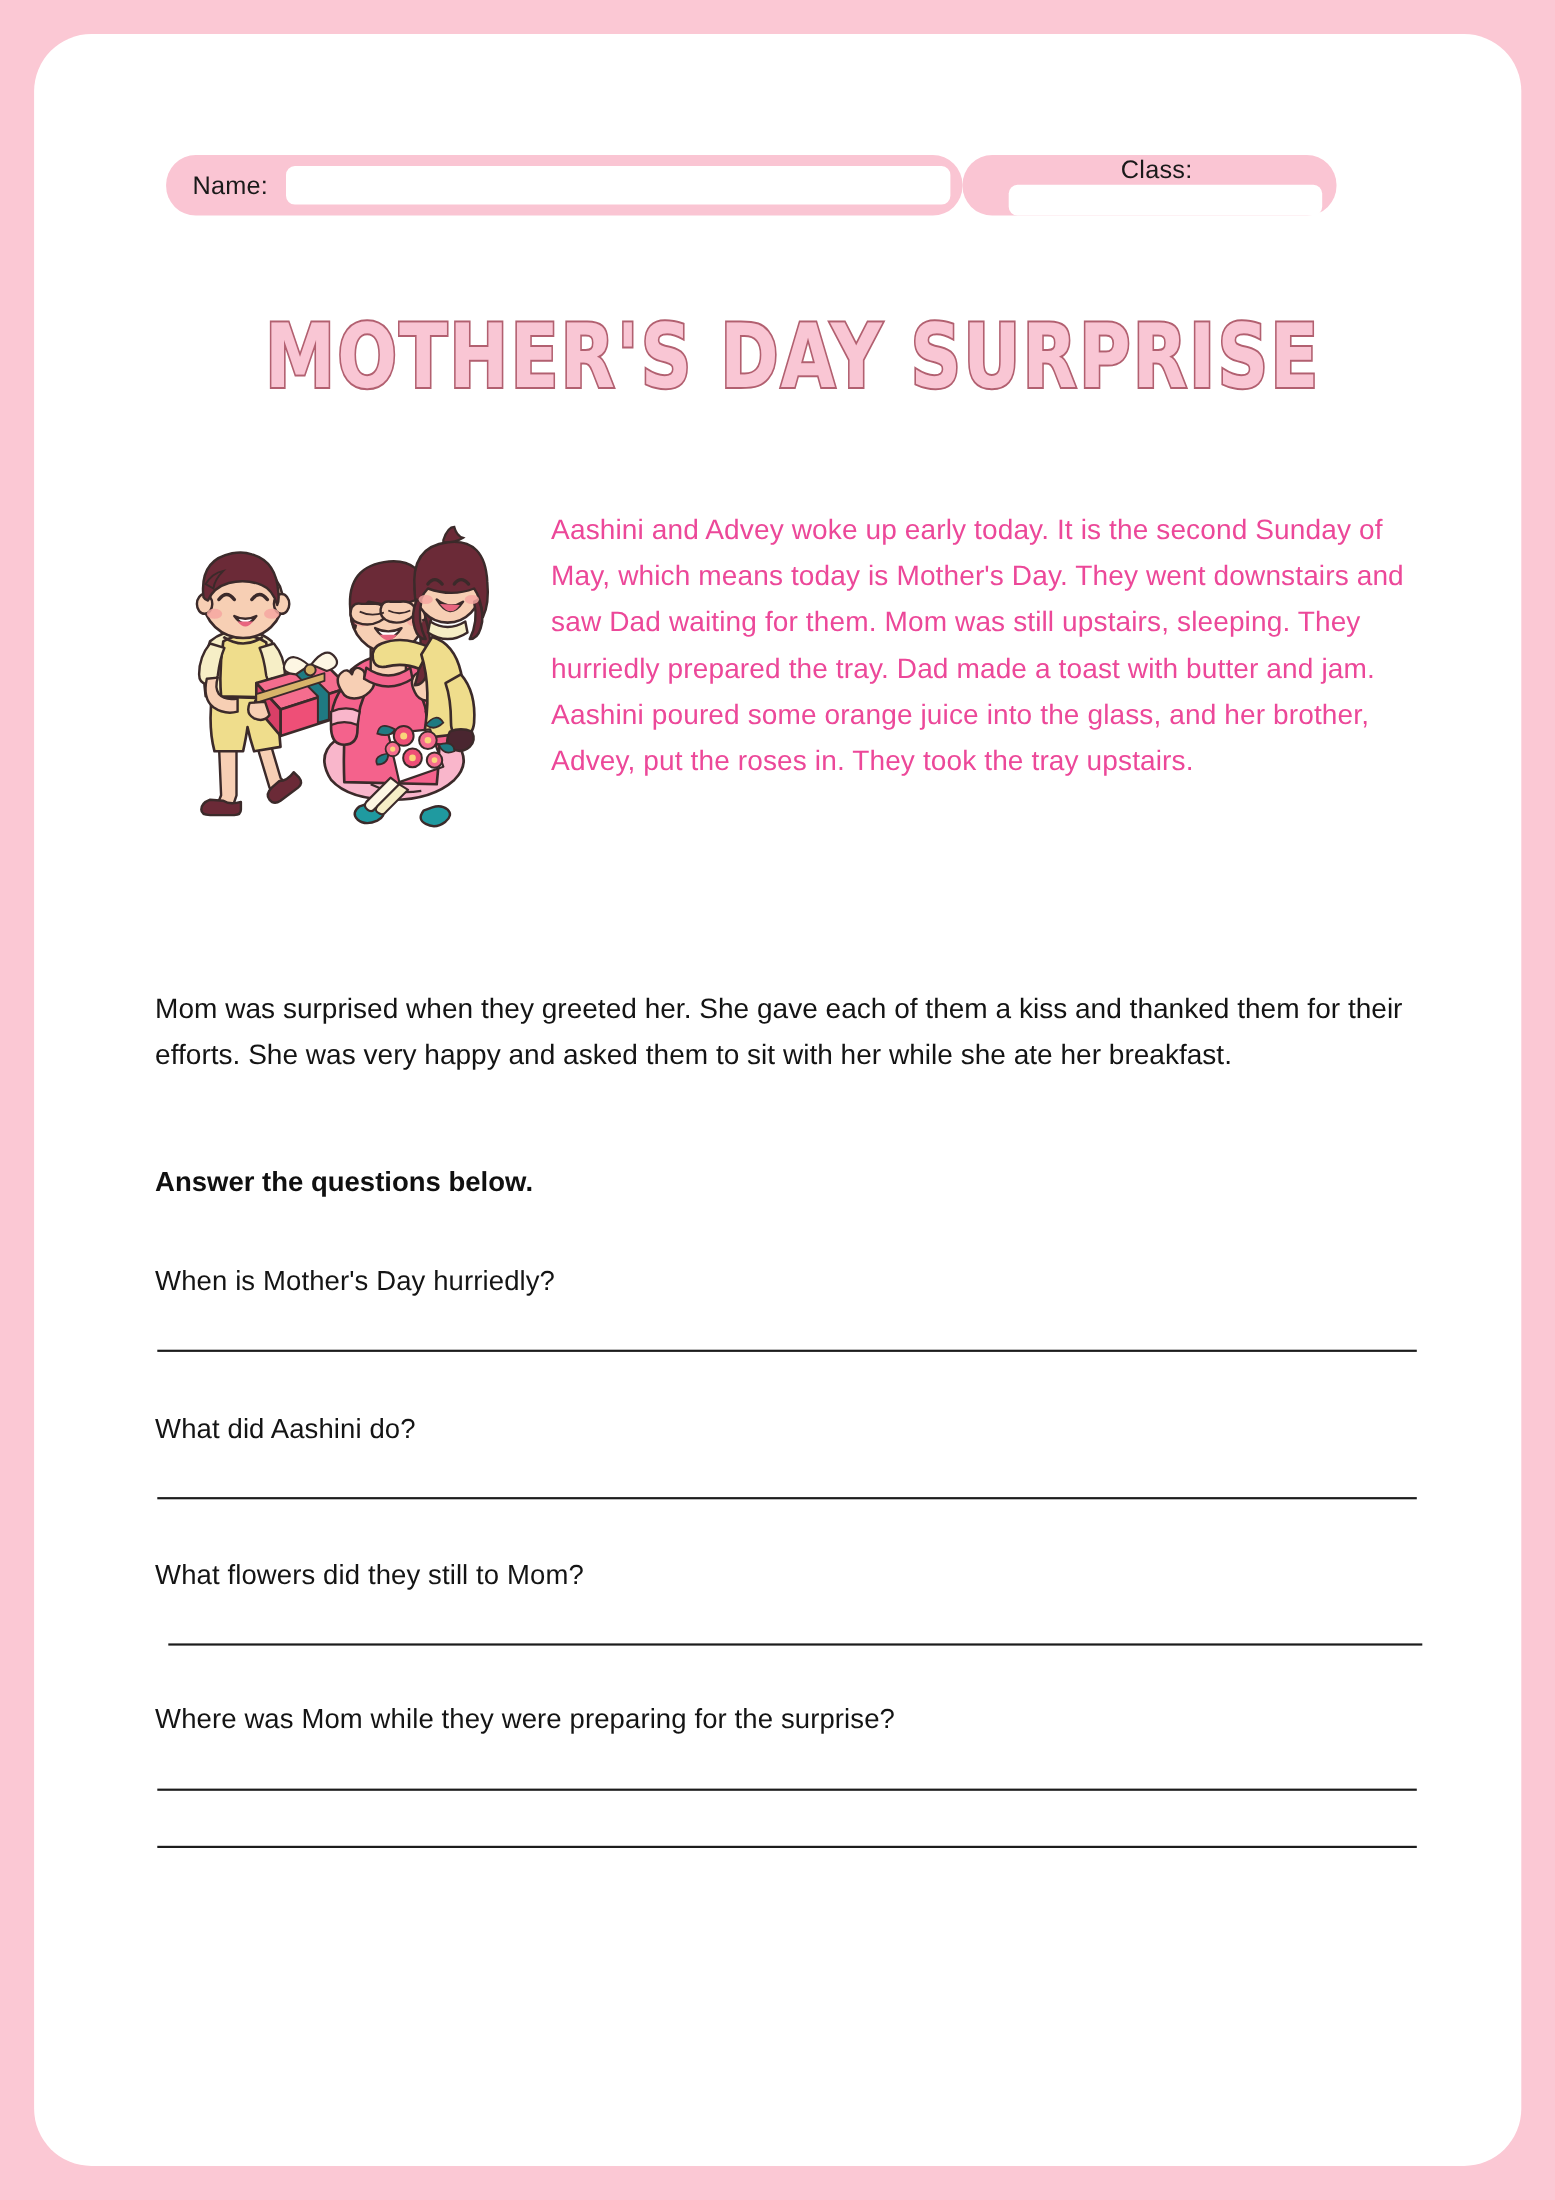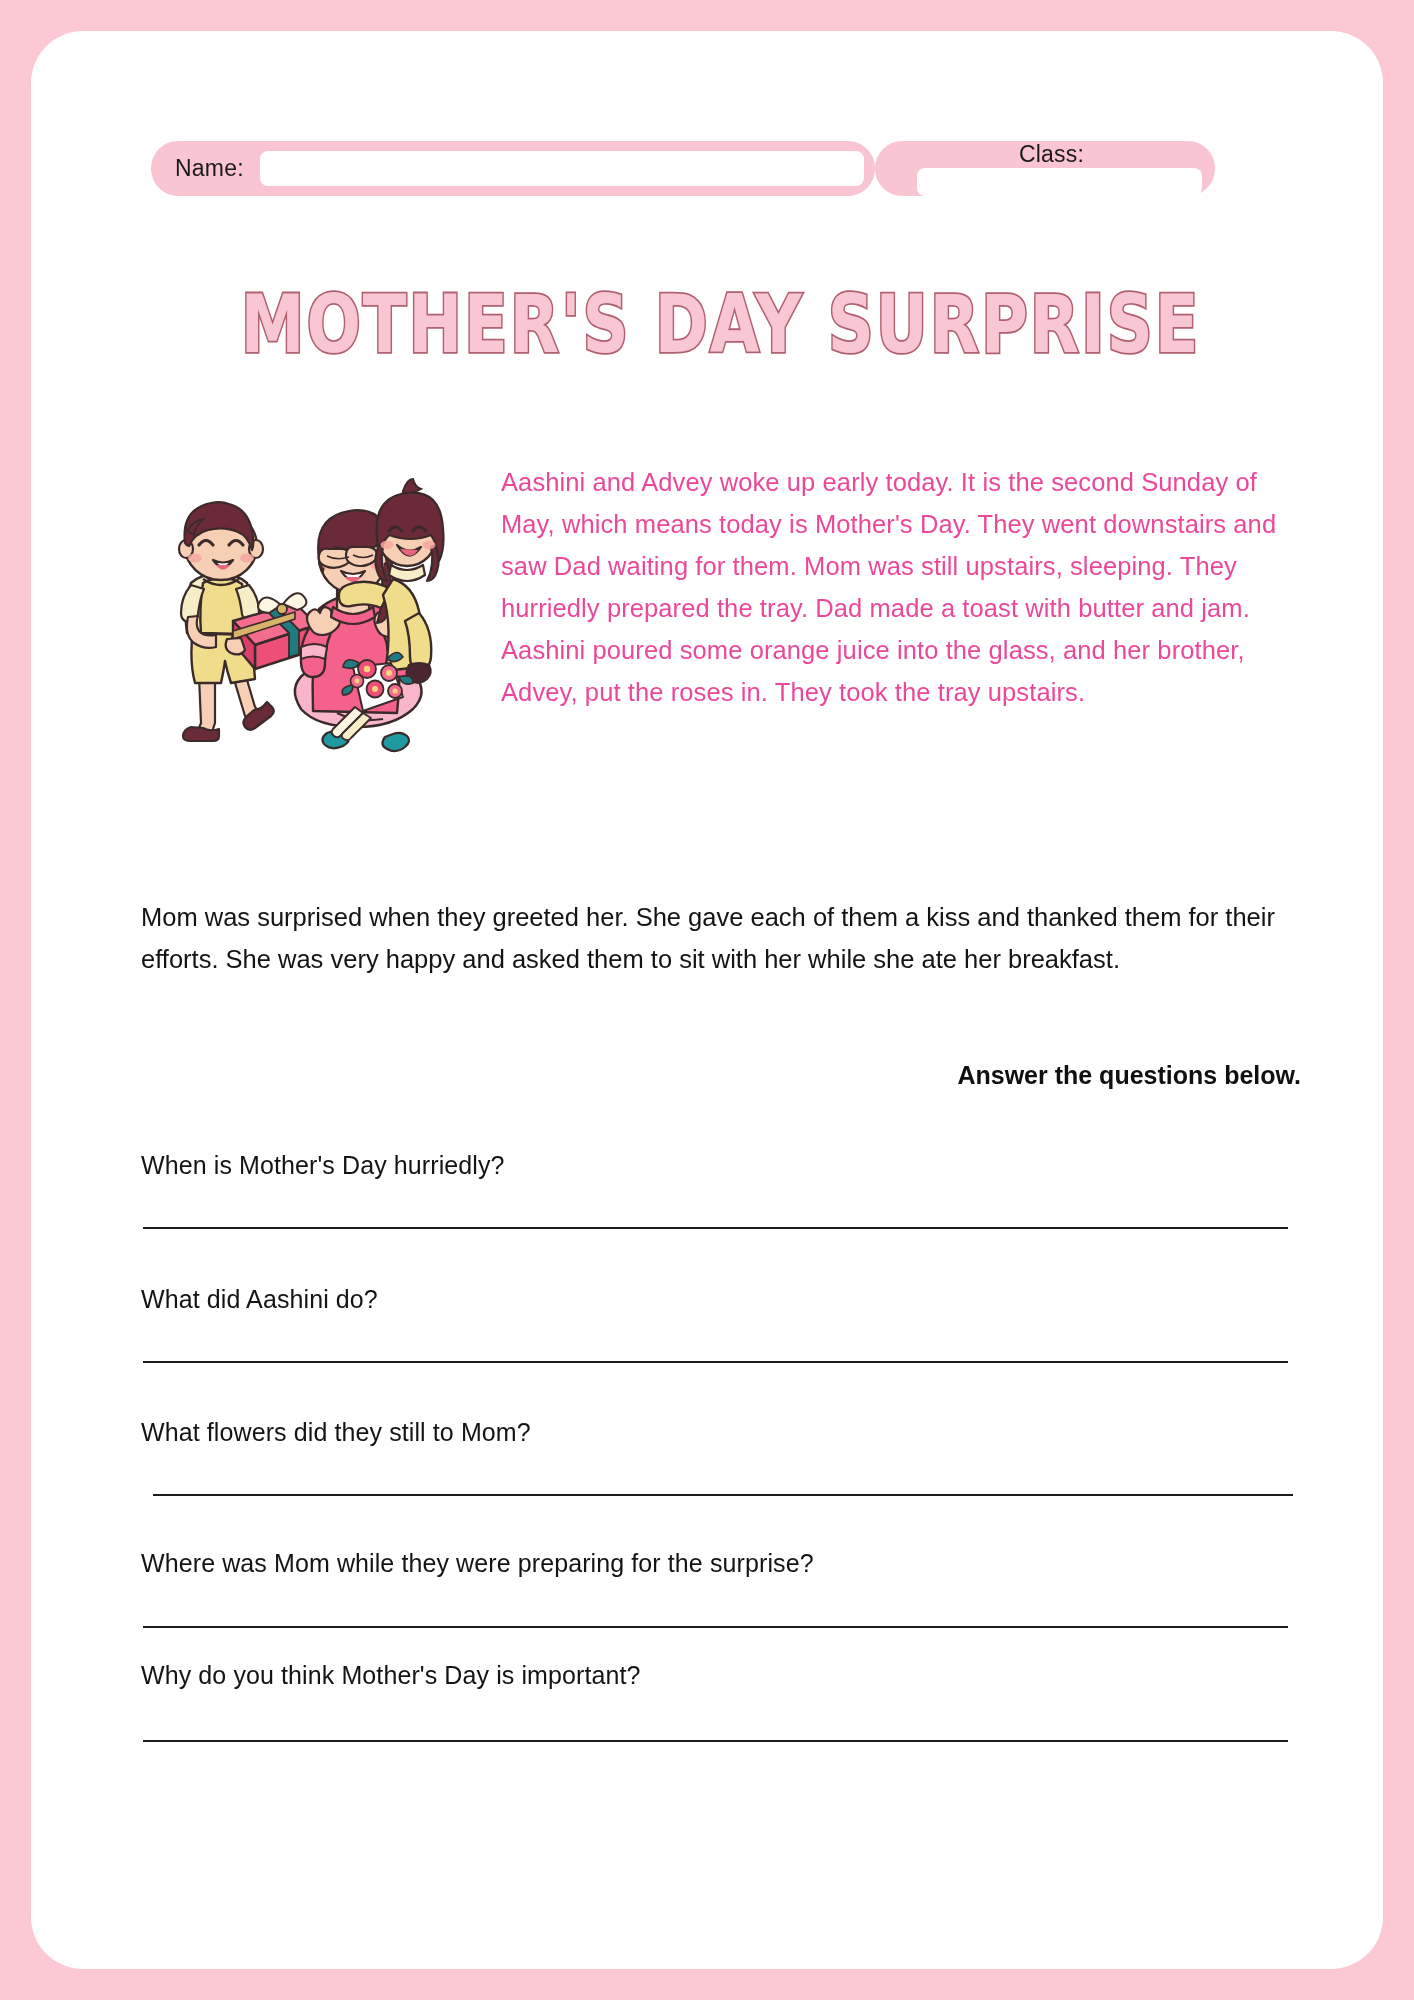--- a/index.html
+++ b/index.html
@@ -150,21 +150,21 @@
     color: #141414;
     font-family: "Liberation Sans", sans-serif;
   }
 
   
   .instruction {
     position: absolute;
     left: 0;
     top: 1030px;
     width: 1160px;
-    text-align: right;
+    text-align: left;
     font-size: 25px;
     font-weight: bold;
     color: #101010;
     font-family: "Liberation Sans", sans-serif;
   }
 
   
   .questions {
     position: absolute;
     left: 0;
@@ -375,20 +375,19 @@
         <div class="q-text">What flowers did they still to Mom?</div>
         <div class="q-line" style="margin-top:47px; margin-left:12px; width:1140px;"></div>
       </div>
 
       <div class="q-block" style="margin-top:53px;">
         <div class="q-text">Where was Mom while they were preparing for the surprise?</div>
         <div class="q-line" style="margin-top:48px; margin-left:2px; width:1145px;"></div>
       </div>
 
       <div class="q-block" style="margin-top:33px;">
-        <div class="q-text">Why do you think Mother's Day is important?</div>
         <div class="q-line" style="margin-top:50px; margin-left:2px; width:1145px;"></div>
       </div>
 
     </div>
 
   </div>
 </div>
 
 </body></html>

